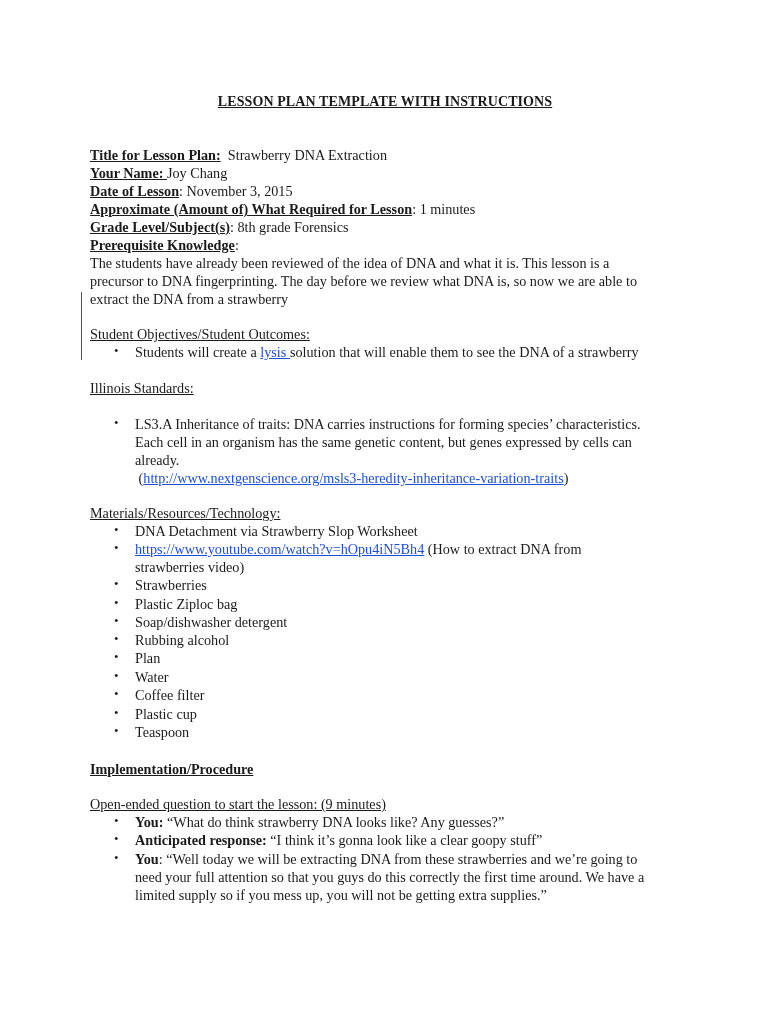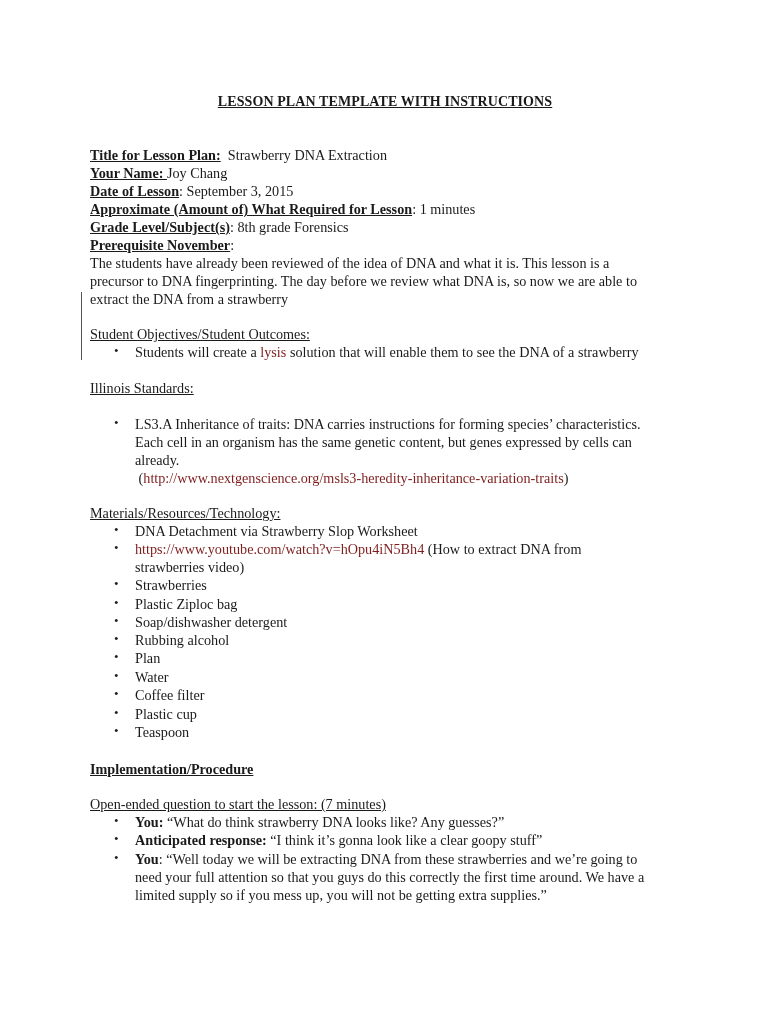--- a/index.html
+++ b/index.html
@@ -11,21 +11,21 @@
   }
   .page { position: absolute; left: 90px; top: 0; width: 600px; }
   .title {
     position: absolute; left: 0; width: 590px; top: 94px;
     text-align: center; font-weight: bold; text-decoration: underline;
     font-size: 14px; letter-spacing: 0.1px;
   }
   .line { position: absolute; left: 0; white-space: nowrap; line-height: 18px; }
   .b { font-weight: bold; }
   .u { text-decoration: underline; }
-  .link { color: #7f1d1d; }
+  .link { color: #1d4ed8; text-decoration: underline; }
   .change-bar {
     position: absolute; left: 81px; top: 292px; width: 1px; height: 68px;
     background: #555;
   }
   .bullet { position: absolute; left: 24px; font-size: 13px; }
   .btext { position: absolute; left: 45px; white-space: nowrap; line-height: 18px; }
 </style>
 </head>
 <body>
 
@@ -34,30 +34,30 @@
 <div class="page">
   <div class="title">LESSON PLAN TEMPLATE WITH INSTRUCTIONS</div>
 
   <div class="line" style="top:146px">
     <span class="b u">Title for Lesson Plan:</span><span style="white-space:pre">  Strawberry DNA Extraction</span>
   </div>
   <div class="line" style="top:164px">
     <span class="b u" style="white-space:pre">Your Name: </span><span>Joy Chang</span>
   </div>
   <div class="line" style="top:182px">
-    <span class="b u">Date of Lesson</span><span style="white-space:pre">: </span><span>September 3, 2015</span>
+    <span class="b u">Date of Lesson</span><span style="white-space:pre">: </span><span>November 3, 2015</span>
   </div>
   <div class="line" style="top:200px">
     <span class="b u">Approximate (Amount of) What Required for Lesson</span><span style="white-space:pre">: </span><span>1 minutes</span>
   </div>
   <div class="line" style="top:218px">
     <span class="b u">Grade Level/Subject(s)</span><span style="white-space:pre">: </span><span>8th grade Forensics</span>
   </div>
   <div class="line" style="top:236px">
-    <span class="b u">Prerequisite November</span><span>:</span>
+    <span class="b u">Prerequisite Knowledge</span><span>:</span>
   </div>
 
   <div class="line" style="top:254px">The students have already been reviewed of the idea of DNA and what it is. This lesson is a</div>
   <div class="line" style="top:272px">precursor to DNA fingerprinting. The day before we review what DNA is, so now we are able to</div>
   <div class="line" style="top:290px">extract the DNA from a strawberry</div>
 
   <div class="line u" style="top:325px">Student Objectives/Student Outcomes:</div>
   <span class="bullet" style="top:343px">•</span>
   <div class="btext" style="top:343px">
     <span style="white-space:pre">Students will create a </span><span class="link" style="white-space:pre">lysis </span><span>solution that will enable them to see the DNA of a strawberry</span>
@@ -96,21 +96,21 @@
   <span class="bullet" style="top:668px">•</span>
   <div class="btext" style="top:668px">Water</div>
   <span class="bullet" style="top:686px">•</span>
   <div class="btext" style="top:686px">Coffee filter</div>
   <span class="bullet" style="top:705px">•</span>
   <div class="btext" style="top:705px">Plastic cup</div>
   <span class="bullet" style="top:723px">•</span>
   <div class="btext" style="top:723px">Teaspoon</div>
 
   <div class="line b u" style="top:760px">Implementation/Procedure</div>
-  <div class="line u" style="top:795px">Open-ended question to start the lesson: (7 minutes)</div>
+  <div class="line u" style="top:795px">Open-ended question to start the lesson: (9 minutes)</div>
 
   <span class="bullet" style="top:813px">•</span>
   <div class="btext" style="top:813px">
     <span class="b">You:</span><span style="white-space:pre"> “What do think strawberry DNA looks like? Any guesses?”</span>
   </div>
 
   <span class="bullet" style="top:831px">•</span>
   <div class="btext" style="top:831px">
     <span class="b">Anticipated response:</span><span style="white-space:pre"> “I think it’s gonna look like a clear goopy stuff”</span>
   </div>

